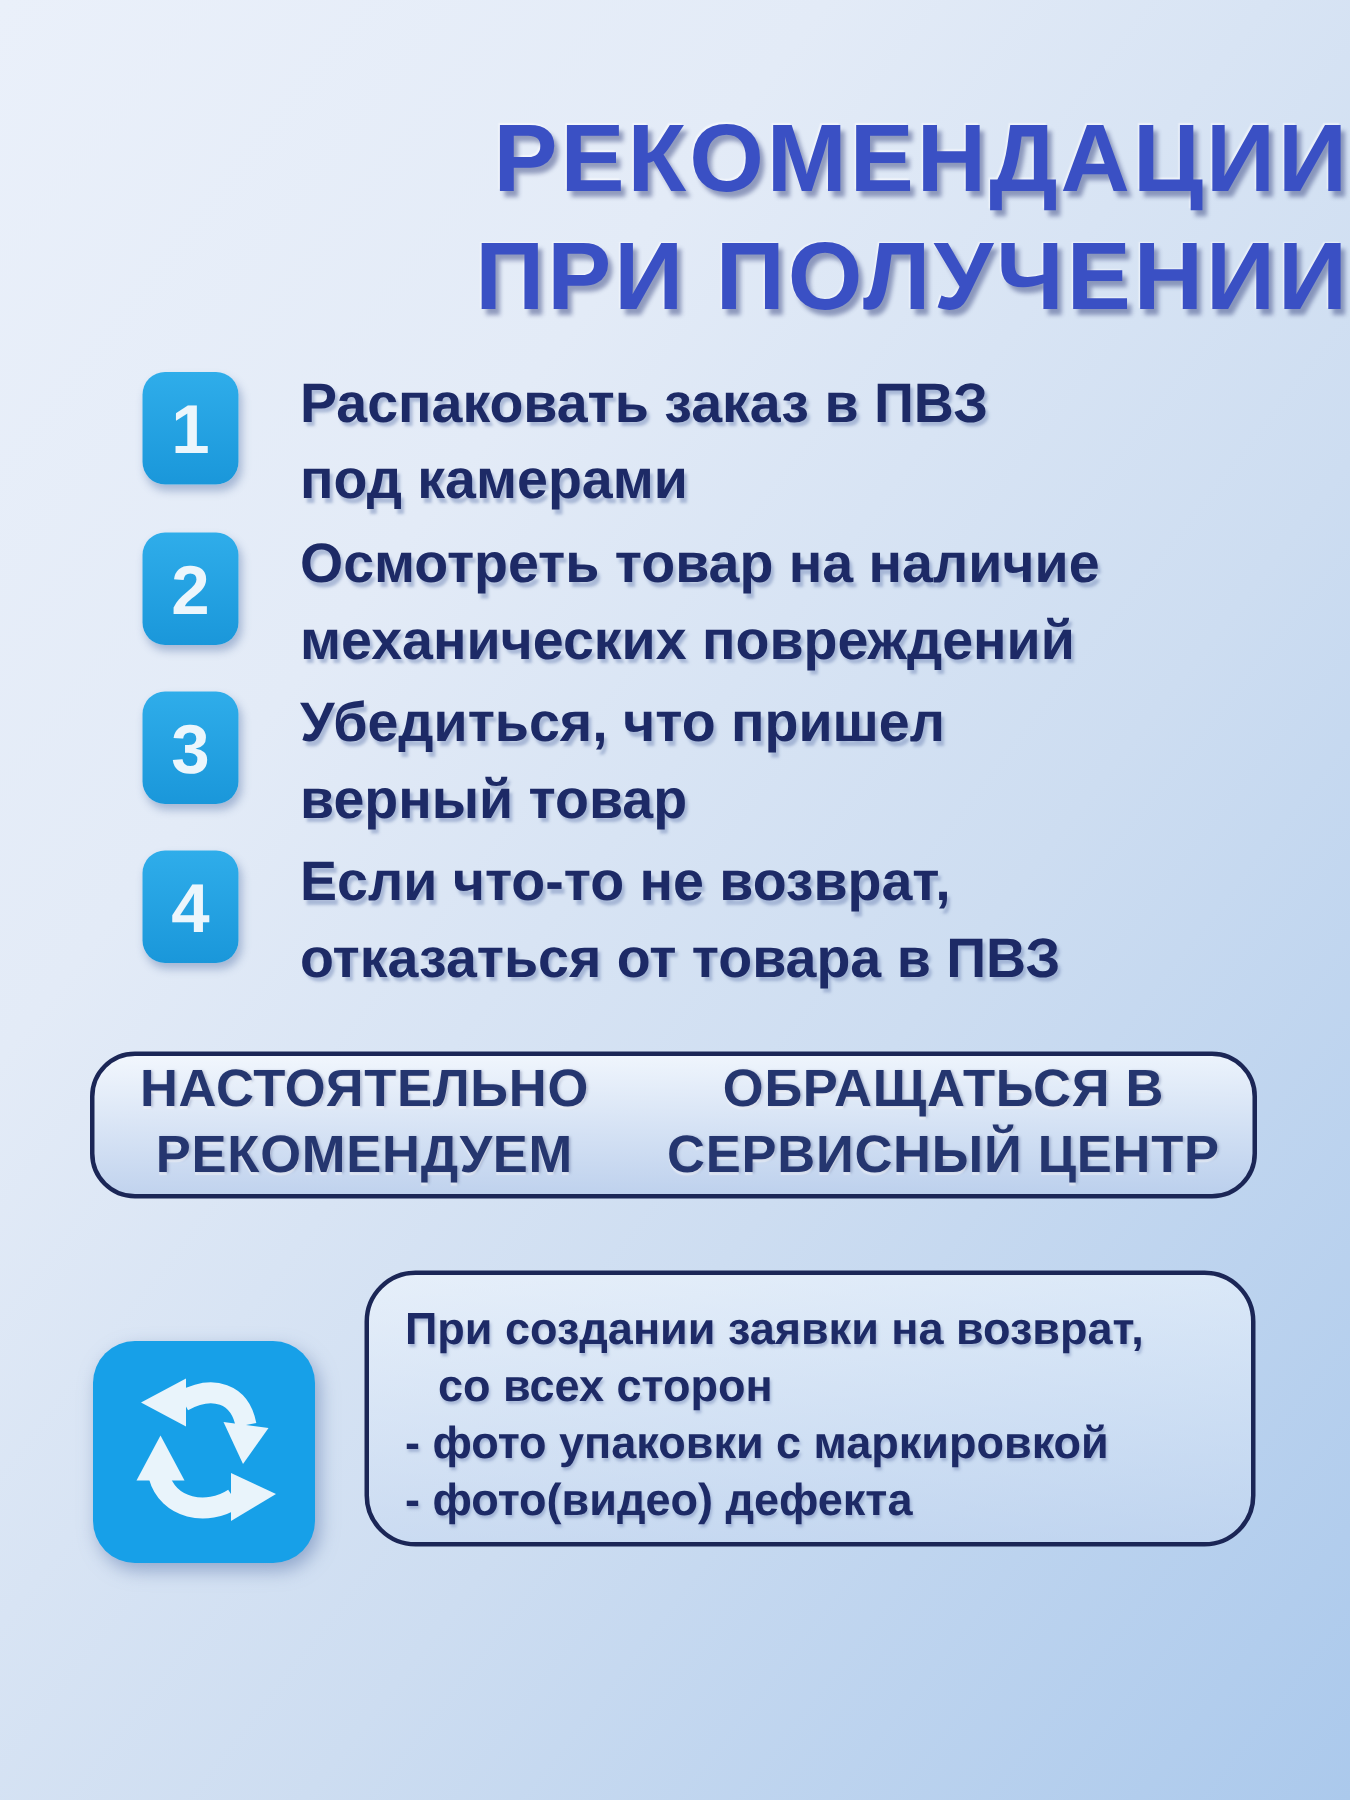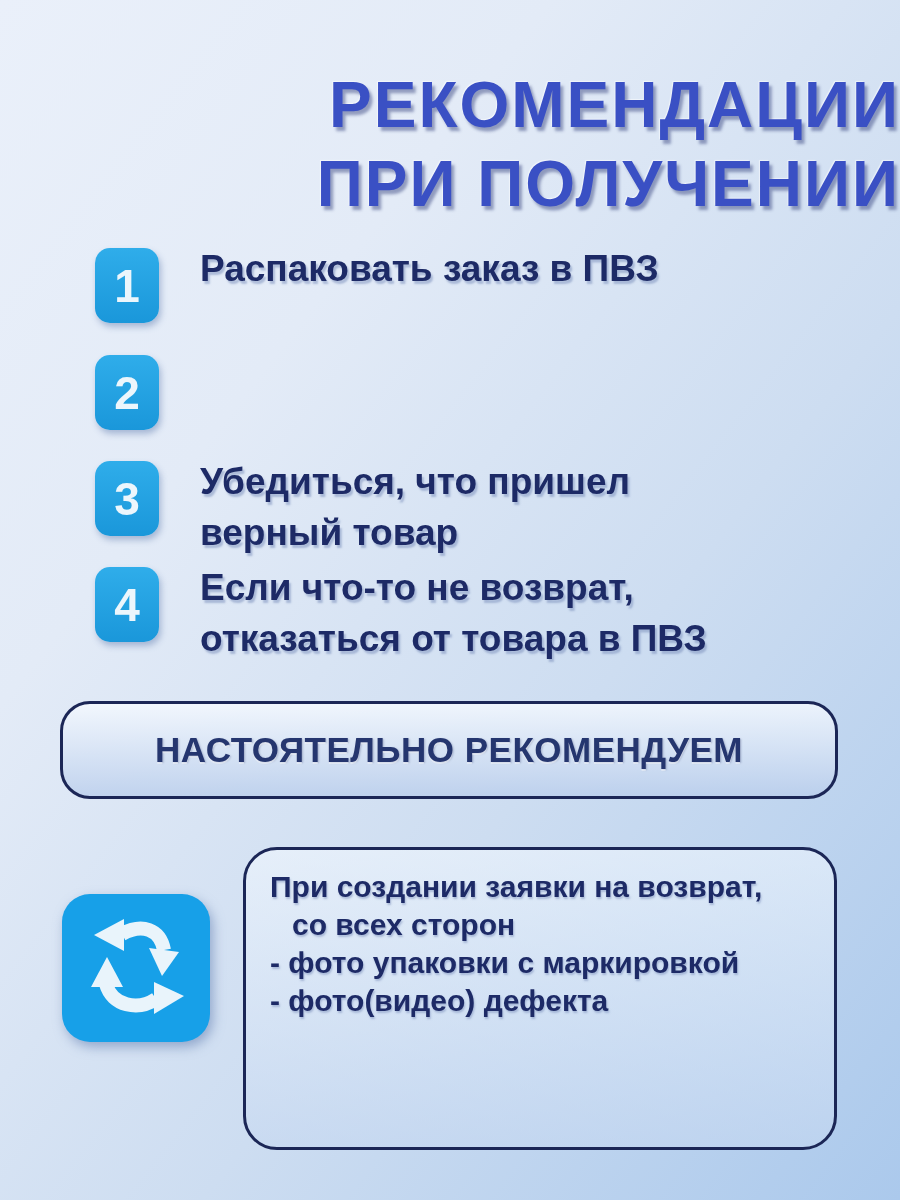--- a/index.html
+++ b/index.html
@@ -32,33 +32,33 @@
     font-size:37px; line-height:51px; white-space:nowrap;
     text-shadow:2px 3px 2px rgba(125,145,190,0.55);
   }
   .step1 { top:243px; } .step2 { top:350px; } .step3 { top:456px; } .step4 { top:562px; }
 
   
   .rec-box {
     position:absolute; left:60px; top:701px; width:778px; height:98px;
     box-sizing:border-box; border:3px solid #1b2656; border-radius:30px;
     background:linear-gradient(180deg, rgba(246,250,255,0.8) 0%, rgba(186,206,236,0.8) 100%);
-    display:flex; flex-direction:column; justify-content:center;
+    display:flex; flex-direction:row; justify-content:center;
     text-align:center; color:#25366f; font-weight:bold;
     font-size:35px; line-height:44px; letter-spacing:0.5px;
     text-shadow:0 2px 1px rgba(255,255,255,0.55), 1px 1px 2px rgba(40,55,110,0.35);
   }
 
   
   .return-icon {
     position:absolute; left:62px; top:894px; width:148px; height:148px;
     filter:drop-shadow(3px 5px 6px rgba(80,110,165,0.5));
   }
   .return-box {
-    position:absolute; left:243px; top:847px; width:594px; height:303px;
+    position:absolute; left:243px; top:847px; width:594px; height:184px;
     box-sizing:border-box; border:3px solid #1b2656; border-radius:34px;
     background:linear-gradient(180deg, rgba(243,249,255,0.55) 0%, rgba(198,216,241,0.55) 100%);
     padding:18px 10px 0 24px;
     color:#1d2a66; font-weight:bold; font-size:30px; line-height:38px;
     text-shadow:1px 2px 2px rgba(120,140,185,0.5);
     white-space:nowrap;
   }
   .indent { padding-left:22px; }
 </style>
 </head>
@@ -68,45 +68,51 @@
 
   <div class="title">
     <div>РЕКОМЕНДАЦИИ</div>
     <div>ПРИ ПОЛУЧЕНИИ</div>
   </div>
 
   <div class="step step1">
     <div class="badge">1</div>
     <div class="step-text">
       <div>Распаковать заказ в ПВЗ</div>
+      <div>под камерами</div>
     </div>
   </div>
 
   <div class="step step2">
     <div class="badge">2</div>
+    <div class="step-text">
+      <div>Осмотреть товар на наличие</div>
+      <div>механических повреждений</div>
+    </div>
   </div>
 
   <div class="step step3">
     <div class="badge">3</div>
     <div class="step-text">
       <div>Убедиться, что пришел</div>
       <div>верный товар</div>
     </div>
   </div>
 
   <div class="step step4">
     <div class="badge">4</div>
     <div class="step-text">
       <div>Если что-то не возврат,</div>
       <div>отказаться от товара в ПВЗ</div>
     </div>
   </div>
 
   <div class="rec-box">
     <div>НАСТОЯТЕЛЬНО РЕКОМЕНДУЕМ</div>
+    <div>ОБРАЩАТЬСЯ В СЕРВИСНЫЙ ЦЕНТР</div>
   </div>
 
   <svg class="return-icon" viewBox="0 0 148 148" xmlns="http://www.w3.org/2000/svg" aria-hidden="true">
     <rect x="0" y="0" width="148" height="148" rx="28" fill="#17a0e8"></rect>
     <g fill="#e9f4fb" stroke="none">
 
       <path d="M60 40 C 80 29, 98 35, 102 56" fill="none" stroke="#e9f4fb" stroke-width="14"></path>
       <polygon points="62,25 62,57 32,41"></polygon>
       <polygon points="87,54 117,58 100,82"></polygon>
 

